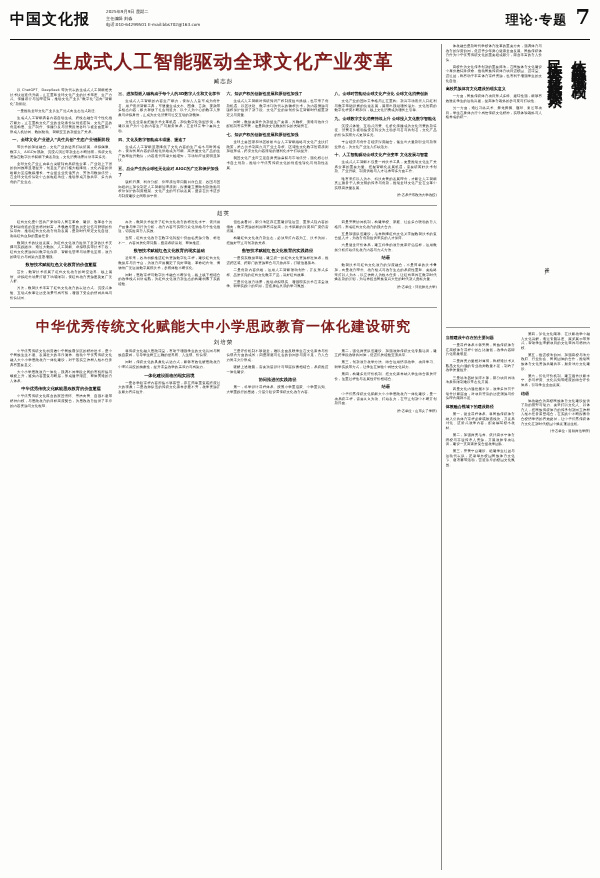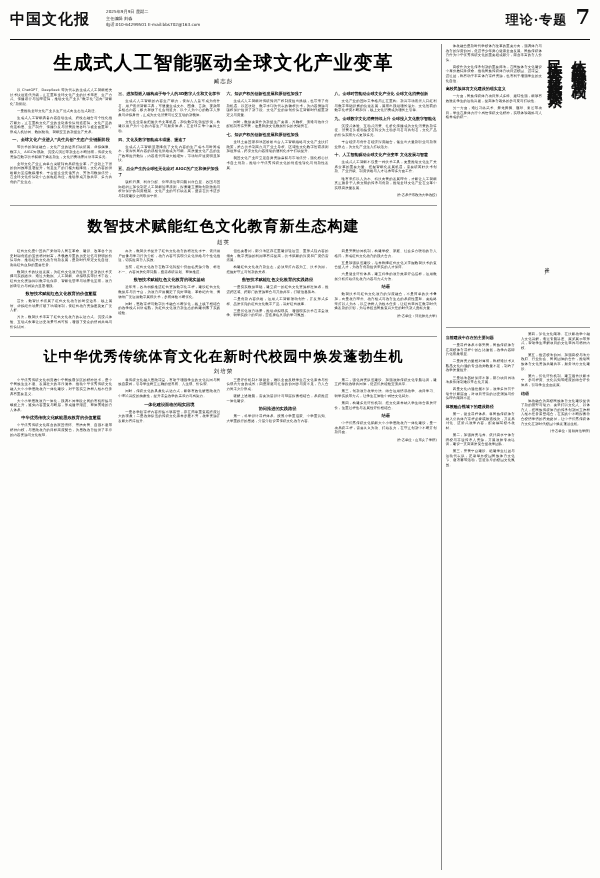--- a/index.html
+++ b/index.html
@@ -94,25 +94,25 @@
 
   
   .article {
     border-bottom: 0.7px solid #999;
     padding-bottom: 4px;
     margin-bottom: 4px;
   }
   .article:last-child { border-bottom: none; }
 
   .headline {
-    font-family: Liberation Sans, sans-serif;
+    font-family: Liberation Mono, monospace;
     font-weight: bold;
     text-align: center;
     letter-spacing: 1px;
-    color: #000000;
+    color: #7f1d1d;
   }
   .h-main { font-size: 19px; line-height: 26px; padding: 6px 0 2px; }
   .h-sub  { font-size: 15px; line-height: 22px; padding: 5px 0 2px; }
   .h-third{ font-size: 14px; line-height: 20px; padding: 5px 0 2px; }
   .byline {
     text-align: center;
     font-size: 5.5px;
     letter-spacing: 1px;
     color: #222;
     margin-bottom: 3px;
@@ -255,21 +255,20 @@
             <p class="t indent">平台经济与创作者经济深度融合，催生出大量新职业与新就业形态，为文化产业注入持续活力。</p>
             <h4 class="shl">十、人工智能驱动全球文化产业变革 文化发展与智慧</h4>
             <p class="t indent">生成式人工智能不仅是一种技术工具，更是推动文化生产关系变革的重要力量。把握智能化发展机遇，需要统筹好技术创新、产业升级、制度供给与人才培养等多方面工作。</p>
             <p class="t indent">唯有坚持以人为本、科技向善的发展理念，才能让人工智能真正服务于人类文明的传承与创新，推动全球文化产业在变革中实现高质量发展。</p>
             <div class="sig">(作者系华东政法大学教授)</div>
           </div>
         </div>
       </div>
 
       <div class="article">
-        <div class="headline h-sub">数智技术赋能红色文化教育新生态构建</div>
         <div class="byline">赵英</div>
         <div class="cols">
 
           <div class="col">
             <p class="t indent">红色文化是中国共产党领导人民在革命、建设、改革各个历史时期创造的宝贵精神财富，承载着厚重的历史记忆与鲜明的价值导向。推动红色文化教育创新发展，是新时代坚定文化自信、赓续红色血脉的重要任务。</p>
             <p class="t indent">数智技术的快速发展，为红色文化教育提供了全新的技术支撑与实践路径。通过大数据、人工智能、虚拟现实等技术手段，红色文化资源得以数字化保存、智能化管理与场景化呈现，教育的吸引力与感染力显著增强。</p>
             <h4 class="sh">数智技术赋能红色文化教育的价值意蕴</h4>
             <p class="t indent">首先，数智技术拓展了红色文化教育的时空边界。线上展馆、虚拟纪念场景打破了地域限制，使红色教育资源惠及更广泛人群。</p>
             <p class="t indent">其次，数智技术丰富了红色文化教育的表达方式。沉浸式体验、互动式叙事让历史场景可感可知，增强了受众的情感共鸣与价值认同。</p>
           </div>
@@ -296,21 +295,21 @@
             <p class="t indent">五是加强队伍建设，培养既懂红色文化又掌握数智技术的复合型人才，为教育创新提供坚实的人才保障。</p>
             <p class="t indent">六是健全评价体系，建立科学的教育效果评估指标，运用数据分析持续优化教育内容与方式方法。</p>
             <h4 class="sh">结语</h4>
             <p class="t indent">数智技术与红色文化教育的深度融合，不是简单的技术叠加，而是教育理念、教育模式与教育生态的系统性重塑。要始终坚持以人为本，以立德树人为根本任务，让红色基因在数字时代焕发新的光彩，为培养担当民族复兴大任的时代新人贡献力量。</p>
             <div class="sig">(作者单位：河北师范大学)</div>
           </div>
         </div>
       </div>
 
       <div class="article">
-        <div class="headline h-third">让中华优秀传统体育文化在新时代校园中焕发蓬勃生机</div>
+        <div class="headline h-third">中华优秀传统文化赋能大中小学思政教育一体化建设研究</div>
         <div class="byline">刘培荣</div>
         <div class="cols">
 
           <div class="col">
             <p class="t indent">中华优秀传统文化积淀着中华民族最深沉的精神追求，是中华民族生生不息、发展壮大的丰厚滋养。推动中华优秀传统文化融入大中小学思政教育一体化建设，对于落实立德树人根本任务具有重要意义。</p>
             <p class="t indent">大中小学思政教育一体化，强调不同学段之间的有机衔接与螺旋上升，避免内容重复与断层，形成循序渐进、整体贯通的育人体系。</p>
             <h4 class="sh">中华优秀传统文化赋能思政教育的价值意蕴</h4>
             <p class="t indent">中华优秀传统文化蕴含的家国情怀、崇德向善、自强不息等精神内核，与思政教育的目标高度契合，为思政教育提供了丰厚的内容资源与文化根基。</p>
           </div>
 

